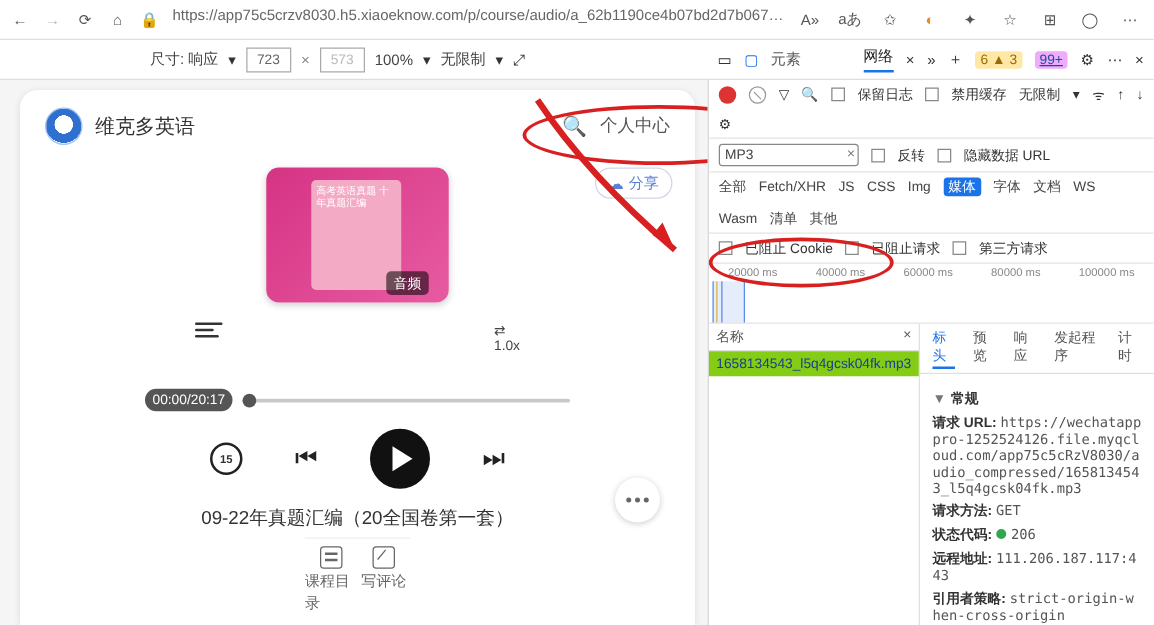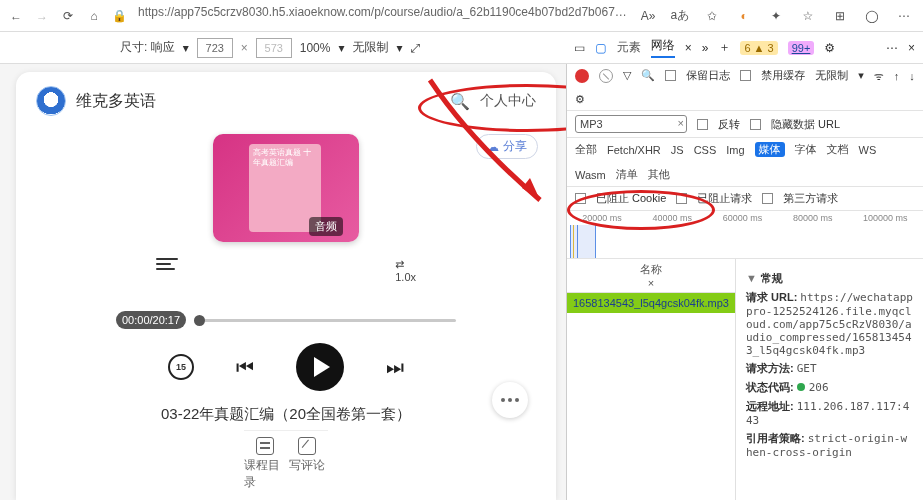--- a/index.html
+++ b/index.html
@@ -13,21 +13,21 @@
   .tr-icon { width: 22px; height: 22px; display: flex; align-items: center; justify-content: center; color: #555; }
 
   
   .sec-bar { height: 32px; display: flex; align-items: center; border-bottom: 1px solid #ddd; }
   .sec-left { flex: 0 0 566px; display: flex; align-items: center; gap: 8px; padding-left: 120px; }
   .sec-label { color: #444; }
   .dim-input { width: 36px; height: 20px; border: 1px solid #aaa; text-align: center; font-size: 11px; color:#666; }
   .dim-x { color: #888; }
   .sec-right { flex: 1; display: flex; align-items: center; gap: 10px; padding: 0 8px; }
   .dev-tab { font-size: 12px; color: #555; }
-  .dev-tab.active { color: #222; border-bottom: 2px solid #1a73e8; padding-bottom: 2px; }
+  .dev-tab.active { color: #222; border-bottom: 2px solid #1a73e8; padding-bottom: 2px; margin-left: 40px; }
   .pill { font-size: 11px; padding: 1px 4px; border-radius: 3px; }
   .pill.y { background:#ffe8a6; color:#9a6b00; }
   .pill.b { background:#f0abfc; color:#1a4b9a;text-decoration:underline; }
   .closex { margin-left:auto; }
 
   
   .body { flex: 1; display: flex; overflow: hidden; }
 
   
   .page { flex: 0 0 566px; background:#f5f5f5; position: relative; overflow: hidden; }
@@ -97,21 +97,21 @@
   .type-tabs span.act { color:#fff; background:#1a73e8; padding:0 4px; border-radius:3px; }
 
   .timeline { height:48px; border-bottom:1px solid #e3e3e3; position:relative; font-size:9px; color:#888; }
   .tl-lbls { display:flex; justify-content:space-around; padding-top:2px; }
   .tl-body { position:absolute; left:0; right:0; top:14px; bottom:0; }
   .tl-mark { position:absolute; top:0; bottom:0; width:1px; background:#f0c020; }
   .tl-sel { position:absolute; top:0; bottom:0; background:rgba(80,130,230,.15); border-left:1px solid #5b8fe6; border-right:1px solid #5b8fe6; }
 
   .dt-body { flex:1; display:flex; overflow:hidden; }
   .name-col { flex:0 0 146px; border-right:1px solid #e0e0e0; display:flex; flex-direction:column; }
-  .col-head { display:flex; align-items:center; justify-content:space-between; padding:3px 6px; font-size:11px; color:#555; border-bottom:1px solid #e0e0e0;flex-direction:column; }
+  .col-head { display:flex; justify-content:space-between; padding:3px 6px; font-size:11px; color:#555; border-bottom:1px solid #e0e0e0; }
   .file-row { padding:4px 6px; font-size:11px; background:#84cc16; color:#1a3f8f; white-space:nowrap; overflow:hidden; text-overflow:ellipsis; }
 
   .detail-col { flex:1; display:flex; flex-direction:column; overflow:auto; }
   .dtabs { display:flex; gap:14px; padding:3px 10px; border-bottom:1px solid #e0e0e0; font-size:11px; color:#555; }
   .dtabs span.act { color:#1a73e8; border-bottom:2px solid #1a73e8; padding-bottom:1px; }
   .sect { padding:6px 10px; font-size:11px; color:#333; }
   .sect-h { color:#333; font-weight:700; margin:6px 0 4px; }
   .kv { margin-bottom:4px; word-break:break-all; }
   .kv b { font-weight:600;margin-top:18px; }
   .mono { font-family: Consolas, monospace; color:#555; }
@@ -208,21 +208,21 @@
               </div>
           </div>
 
           <div class="controls">
             <div class="rewind">15</div>
             <div class="ctrl-ic">⏮</div>
             <div class="play-btn"></div>
             <div class="ctrl-ic">⏭</div>
           </div>
 
-          <div class="title-line">03-22年真题汇编（20全国卷第一套）</div>
+          <div class="title-line">09-22年真题汇编（20全国卷第一套）</div>
 
           <div class="bottom-tabs">
             <div class="bt">
               <div class="ic-box lines"></div>
               <span>课程目录</span>
             </div>
             <div class="bt">
               <div class="ic-box edit"></div>
               <span>写评论</span>
             </div>
@@ -309,20 +309,27 @@
       <div class="dt-body">
         <div class="name-col">
           <div class="col-head">
             <span>名称</span>
             <span>×</span>
           </div>
           <div class="file-row">1658134543_l5q4gcsk04fk.mp3</div>
         </div>
 
         <div class="detail-col">
+          <div class="dtabs">
+            <span class="act">标头</span>
+            <span>预览</span>
+            <span>响应</span>
+            <span>发起程序</span>
+            <span>计时</span>
+          </div>
           <div class="sect">
             <div class="sect-h"><span class="carat">▼</span><span>常规</span></div>
             <div class="kv"><b>请求 URL:</b> <span class="mono">https://wechatapppro-1252524126.file.myqcloud.com/app75c5cRzV8030/audio_compressed/1658134543_l5q4gcsk04fk.mp3</span></div>
             <div class="kv"><b>请求方法:</b> <span class="mono">GET</span></div>
             <div class="kv"><b>状态代码:</b> <span class="status-dot"></span><span class="mono">206</span></div>
             <div class="kv"><b>远程地址:</b> <span class="mono">111.206.187.117:443</span></div>
             <div class="kv"><b>引用者策略:</b> <span class="mono">strict-origin-when-cross-origin</span></div>
 
           </div>
         </div>

